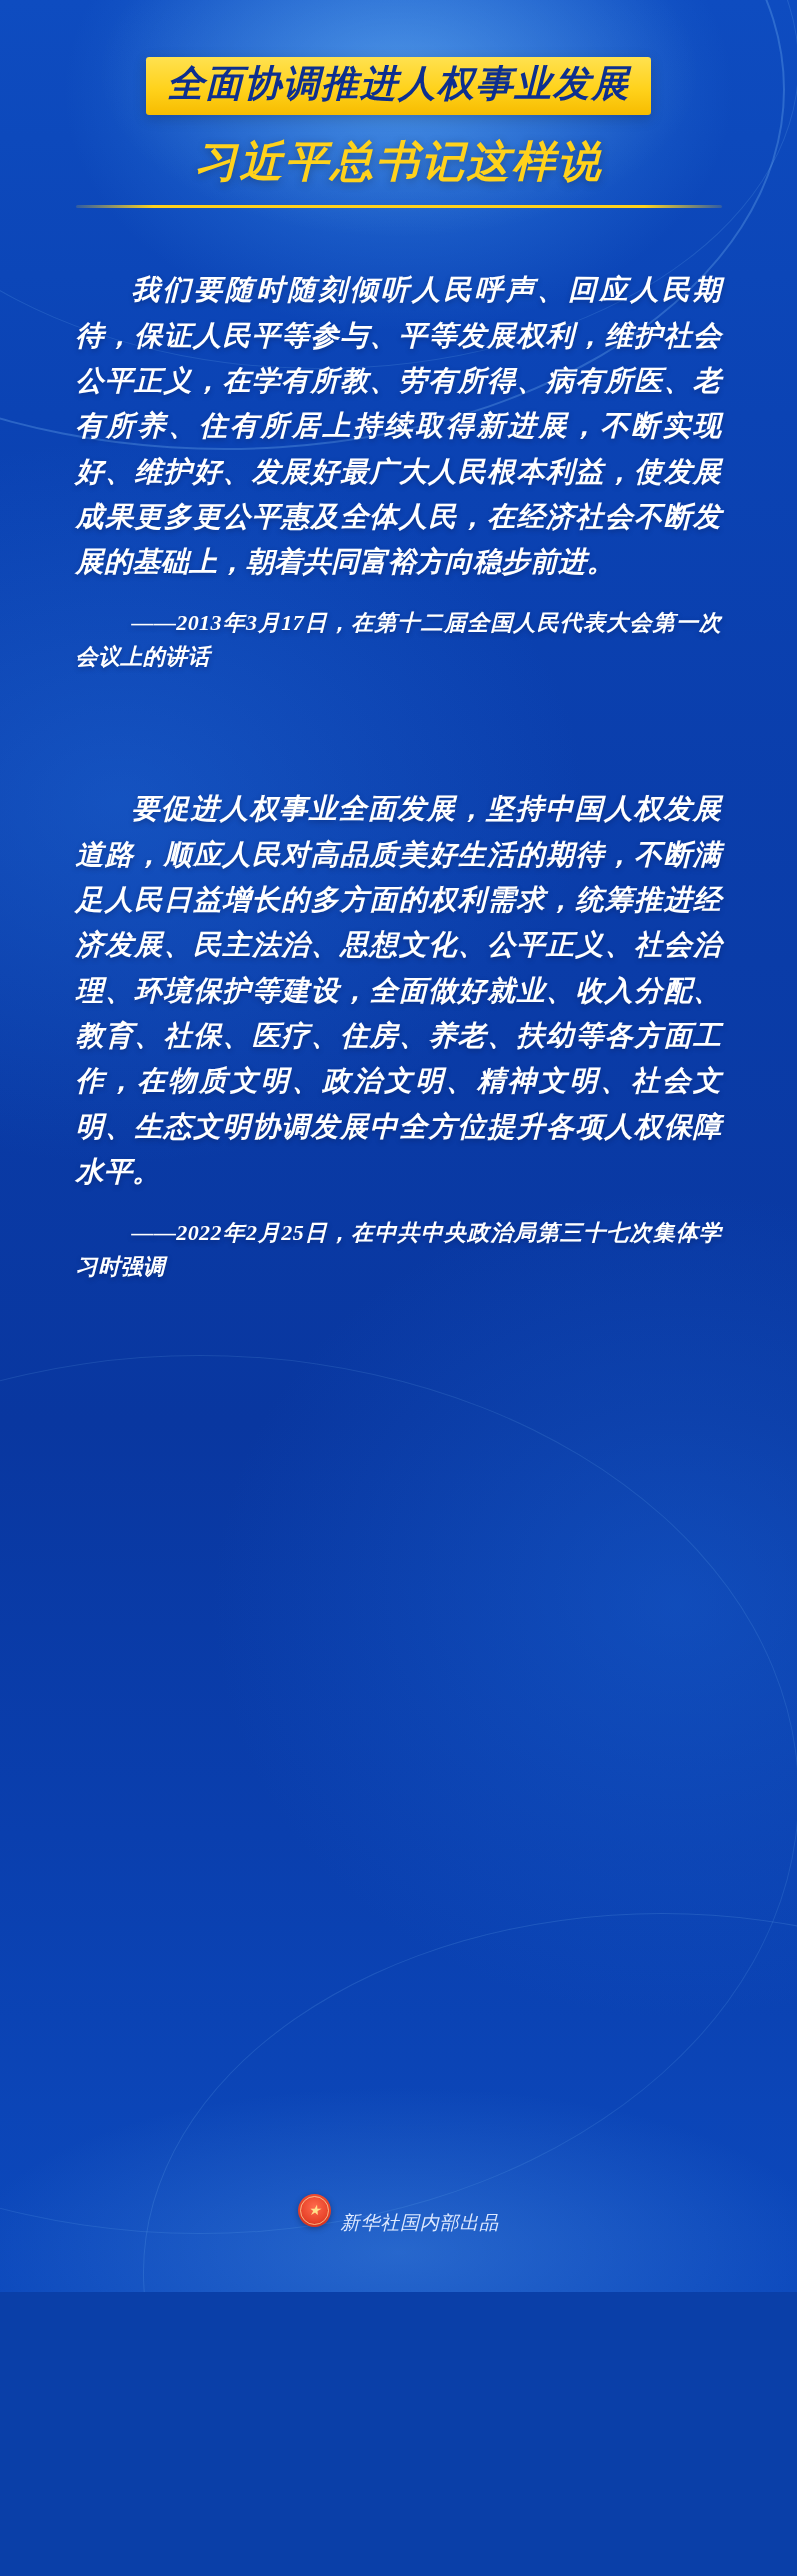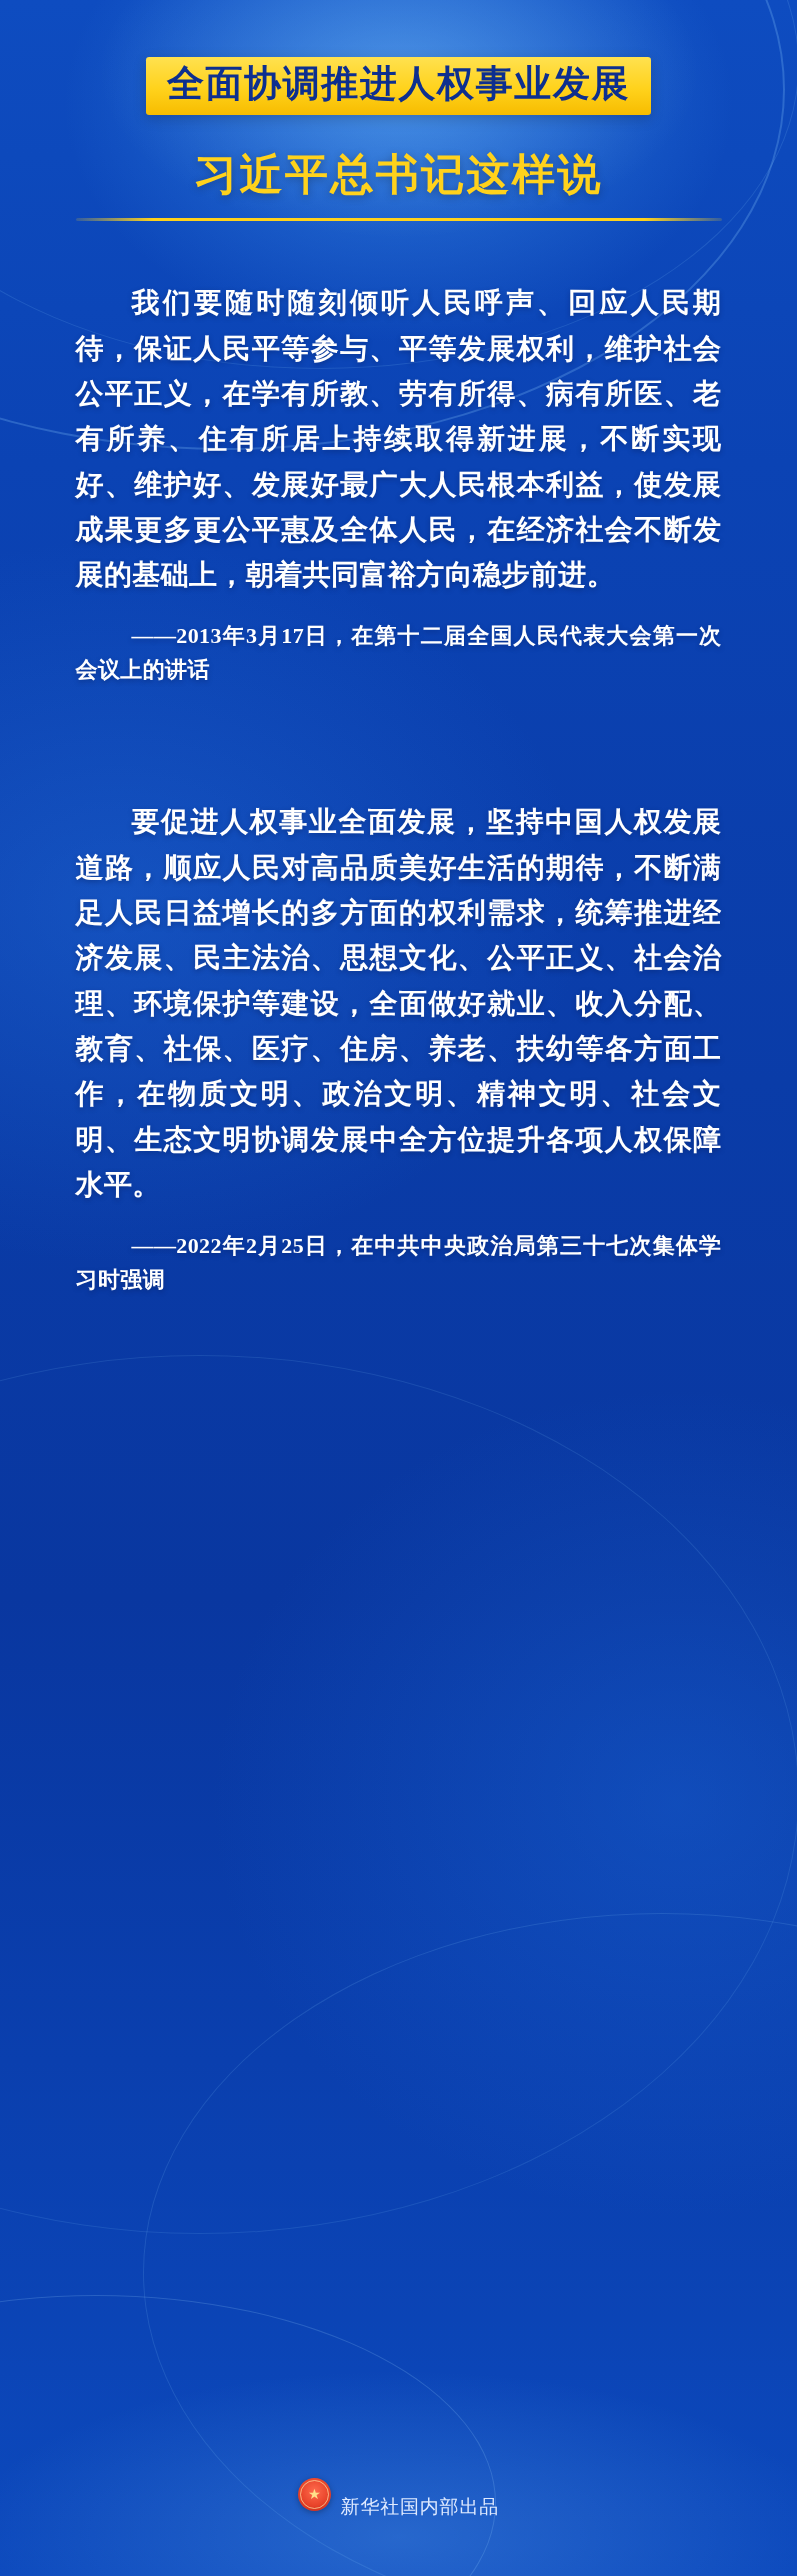--- a/index.html
+++ b/index.html
@@ -11,27 +11,28 @@
     width: 797px;
     min-height: 2576px;
     font-family: "Liberation Serif", "DejaVu Serif", serif;
     position: relative;
     overflow-x: hidden;
   }
 
   #poster {
     position: relative;
     width: 797px;
-    height: 2576px;
+    height: 2292px;
     background:
       radial-gradient(ellipse 558px 399px at 50% 4%, rgba(80,170,255,0.45) 0%, rgba(80,170,255,0.0) 60%),
       radial-gradient(ellipse 717px 558px at 15% 35%, rgba(40,120,230,0.35) 0%, rgba(40,120,230,0) 65%),
       radial-gradient(ellipse 717px 638px at 85% 70%, rgba(30,110,225,0.35) 0%, rgba(30,110,225,0) 65%),
       linear-gradient(180deg, #0e4cc0 0%, #0b43b4 18%, #0a3ca8 42%, #0937a0 62%, #0a3fae 80%, #0c49bd 100%);
     overflow: hidden;
+    font-style: italic;
   }
 
   
   .swoosh {
     position: absolute;
     border-radius: 50%;
     border: 1.6px solid rgba(120,190,255,0.22);
     pointer-events: none;
   }
   .sw1 { width: 1116px; height: 717px; left: -335px; top: -271px; border-width: 2.4px; border-color: rgba(140,205,255,0.25); }
@@ -68,21 +69,21 @@
   .title-line1 {
     font-family: "Liberation Sans", "DejaVu Sans", sans-serif;
     font-weight: bold;
     font-size: 37px;
     letter-spacing: 1.6px;
     color: #0d2f8f;
     line-height: 1.05;
     white-space: nowrap;
   }
   .title-line2 {
-    margin-top: 37px;
+    margin-top: 24px;
     font-family: "Liberation Sans", "DejaVu Sans", sans-serif;
     font-weight: bold;
     font-size: 43px;
     letter-spacing: 2.4px;
     color: #ffd21c;
     text-shadow: 0 2.4px 8px rgba(0,0,0,0.28);
     line-height: 1.05;
     white-space: nowrap;
   }
   .title-rule {

